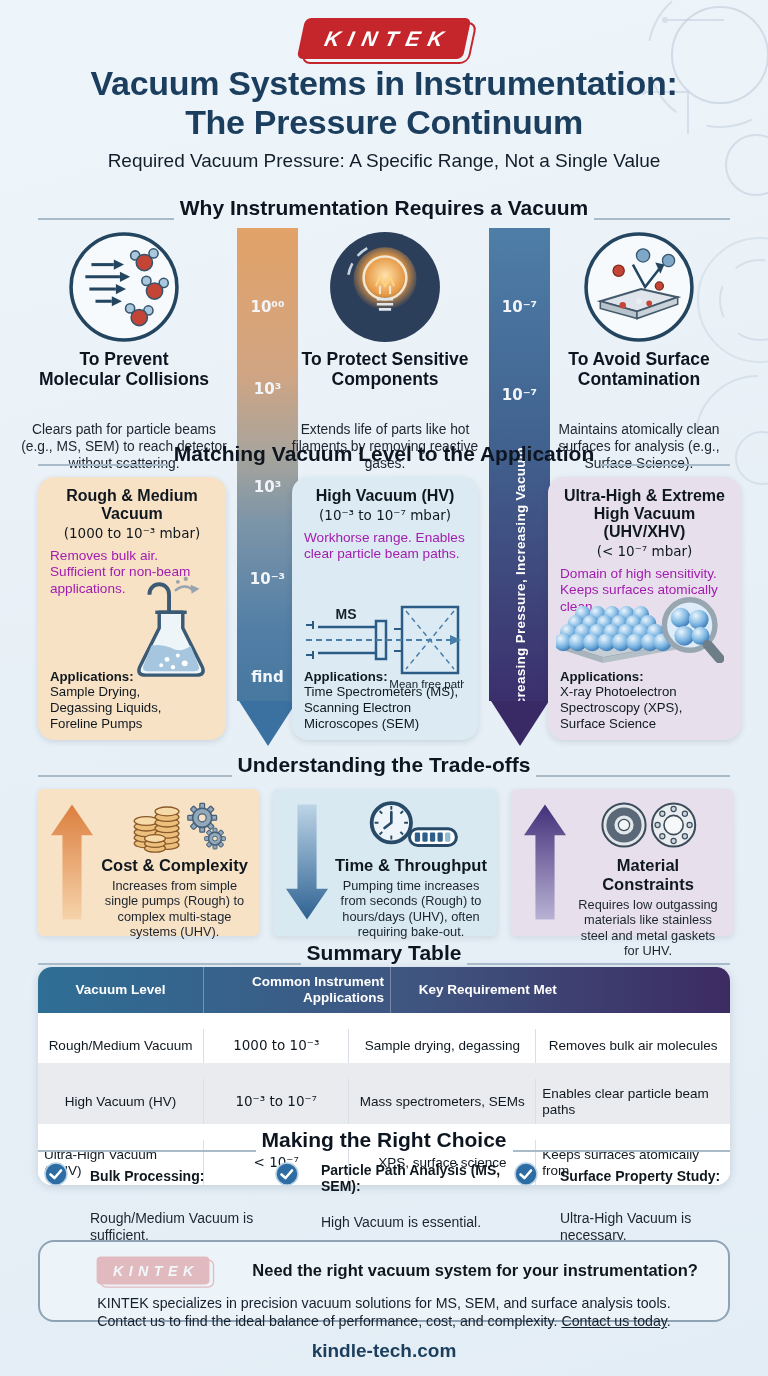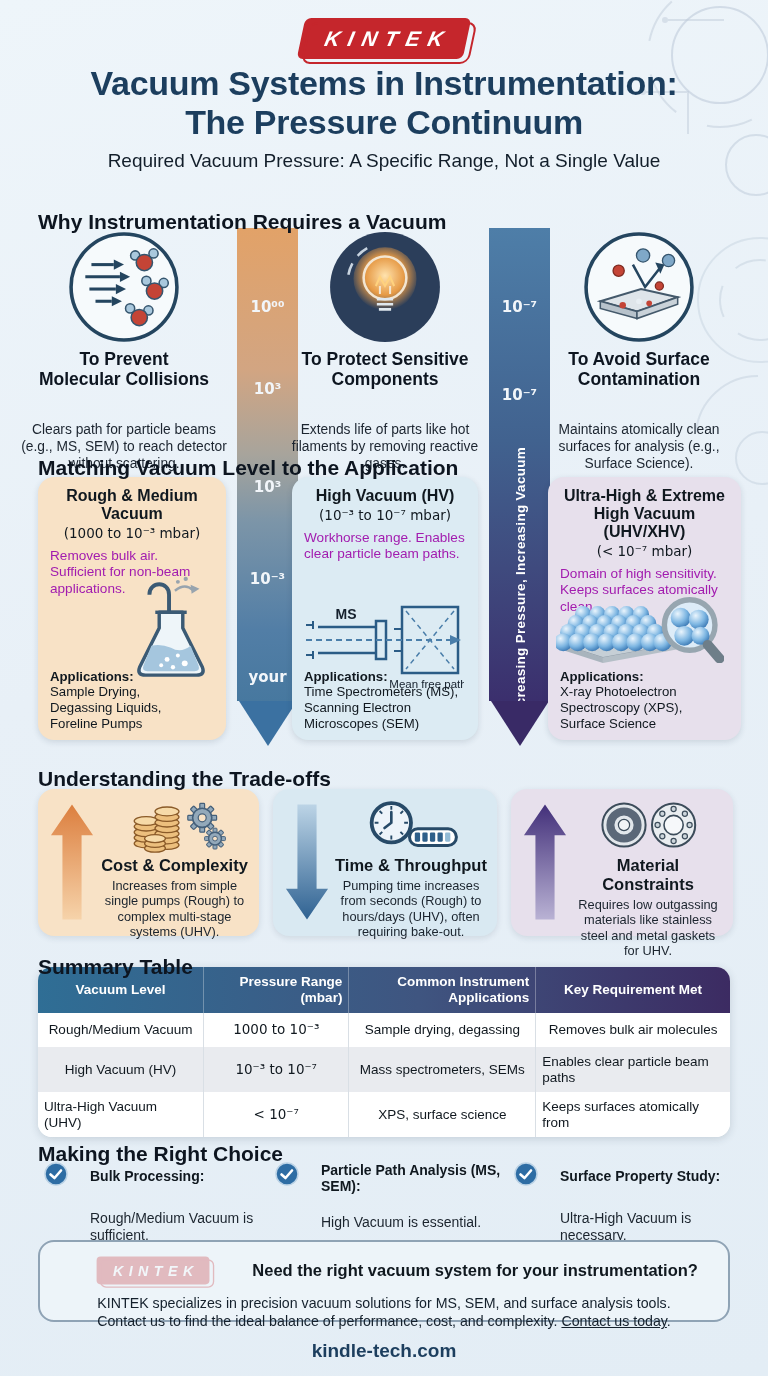--- a/index.html
+++ b/index.html
@@ -15,21 +15,21 @@
   .badge{display:inline-block;background:#c5262c;color:#fff;font-style:italic;font-weight:800;
     letter-spacing:8px;font-size:21px;line-height:1;padding:10px 16px 10px 24px;
     transform:skewX(-12deg);border-radius:6px;position:relative;}
   .badge::after{content:"";position:absolute;left:5px;top:4px;right:-7px;bottom:-5px;
     border:2px solid #c5262c;border-radius:9px;z-index:-1;}
   
   .title{position:absolute;top:64px;left:0;right:0;text-align:center;font-size:34px;line-height:1.15;
     font-weight:800;color:#1c3e5e;letter-spacing:-.3px;z-index:3;}
   .subtitle{position:absolute;top:150px;left:0;right:0;text-align:center;font-size:19px;color:#121e2a;z-index:3;}
   
-  .sec-head{position:absolute;left:38px;right:38px;display:flex;align-items:flex-start;gap:14px;z-index:5;flex-direction:column;}
+  .sec-head{position:absolute;left:38px;right:38px;display:flex;align-items:flex-end;gap:6px;z-index:5;}
   .sec-head .rule{flex:1;height:2px;background:#a9bac8;}
   .sec-head .txt{font-size:21px;font-weight:800;color:#0d1520;}
   #sh-why{top:196px}#sh-match{top:442px}#sh-trade{top:753px}#sh-table{top:941px}#sh-choice{top:1128px}
   
   .vbar{position:absolute;top:228px;width:61px;height:473px;z-index:1;}
   #bar-left{left:237px;background:linear-gradient(180deg,#e2a268 0%,#d2a582 30%,#a7a49c 48%,#7c95a8 62%,#527ea6 85%,#47789f 100%);}
   #bar-right{left:489px;background:linear-gradient(180deg,#4e7ea8 0%,#41628f 45%,#3f4a7e 72%,#3b2f6d 100%);}
   .arrowhead{position:absolute;top:473px;left:50%;transform:translateX(-50%);width:0;height:0;
     border-left:29px solid transparent;border-right:29px solid transparent;border-top:45px solid #3b71a1;}
   #bar-right .arrowhead{border-top-color:#392a66;}
@@ -54,37 +54,37 @@
   .mcard .t span{display:block}.mcard .t span:empty{display:none}
   .mcard .r{font-size:13.5px;text-align:center;margin:2px 0 7px;font-family:"DejaVu Sans",sans-serif;}
   .mcard .b{font-size:13.6px;line-height:1.22;color:#a21caf;}
   .mcard .apps{position:absolute;left:12px;bottom:8px;font-size:13.2px;line-height:1.2;}
   .mcard .apps b{display:block;}
   #mcard1 .apps{width:130px}#mcard2 .apps{width:168px}#mcard3 .apps{width:162px}
   .flask-pos{position:absolute;right:0px;top:98px;}
   .diagram-pos{position:absolute;left:10px;top:118px;}
   .spheres-pos{position:absolute;left:8px;top:110px;}
   
-  .tcard{position:absolute;top:789px;height:147px;border-radius:16px;z-index:2;box-sizing:border-box;
+  .tcard{position:absolute;top:789px;height:147px;border-radius:5px;z-index:2;box-sizing:border-box;
     padding:8px 10px 8px 62px;text-align:center;box-shadow:0 2px 6px rgba(30,50,70,.12);}
   #tcard1{left:38px;width:221px;background:#f8e2c6;}
   #tcard2{left:273px;width:224px;background:#d9e9f2;}
   #tcard3{left:511px;width:222px;background:#e7e0ec;}
   .tcard .arrow{position:absolute;left:12px;top:12px;}
   .tcard .icons{height:56px;display:flex;justify-content:center;align-items:flex-end;}
   .tcard .t{font-size:16.5px;font-weight:800;margin:3px 0 3px;}
   .tcard .b{font-size:12.8px;line-height:1.2;color:#1b242e;}
   
   .sumtable{position:absolute;left:38px;top:967px;width:692px;border-radius:14px;overflow:hidden;
     background:#fff;z-index:2;box-shadow:0 2px 8px rgba(30,50,70,.16);}
   .thead{display:flex;background:linear-gradient(90deg,#2f6e95 0%,#3f5580 55%,#3c2b62 100%);
     color:#fff;font-weight:700;font-size:13.5px;text-align:right;}
   .th,.td{box-sizing:border-box;display:flex;align-items:center;justify-content:center;padding:7px 6px;line-height:1.15;}
   .th{border-right:1px solid rgba(255,255,255,.3);min-height:46px;}
-  .td{border-right:1px solid #d9dfe5;min-height:34px;font-size:13.5px;}
+  .td{border-right:1px solid #d9dfe5;min-height:34px;font-size:13.5px;margin-top:16px;}
   .c1{flex:0 0 24%}.c2{flex:0 0 21%}.c3{flex:0 0 27%}.c4{flex:0 0 28%}
   .th:last-child,.td:last-child{border-right:none;}
   .trow{display:flex;background:#fff;}
   .trow.alt{background:#e9ebef;}
   .dv{font-family:"DejaVu Sans",sans-serif;}
   
   .choice{position:absolute;top:1162px;display:grid;grid-template-columns:26px 1fr;column-gap:8px;row-gap:3px;z-index:2;gap:20px;}
   #choice1{left:44px;width:222px}#choice2{left:275px;width:240px}#choice3{left:514px;width:228px}
   .choice .chk{grid-column:1;grid-row:1;}
   .choice .lbl{grid-column:2;grid-row:1;font-weight:800;font-size:14px;align-self:center;}
@@ -135,21 +135,21 @@
     <div class="rule"></div>
     <div class="txt">Why Instrumentation Requires a Vacuum</div>
     <div class="rule"></div>
   </div>
 
   <div class="vbar" id="bar-left">
     <span class="bar-label" style="top:70px">10⁰⁰</span>
     <span class="bar-label" style="top:152px">10³</span>
     <span class="bar-label" style="top:250px">10³</span>
     <span class="bar-label" style="top:342px">10⁻³</span>
-    <span class="bar-label" style="top:440px">your</span>
+    <span class="bar-label" style="top:440px">find</span>
     <div class="arrowhead"></div>
   </div>
 
   <div class="vbar" id="bar-right">
     <span class="bar-label" style="top:70px">10⁻⁷</span>
     <span class="bar-label" style="top:158px">10⁻⁷</span>
     <span class="bar-caption">Decreasing Pressure, Increasing Vacuum</span>
     <div class="arrowhead"></div>
   </div>
 
@@ -504,21 +504,20 @@
 
   <div class="sec-head" id="sh-table">
     <div class="rule"></div>
     <div class="txt">Summary Table</div>
     <div class="rule"></div>
   </div>
 
   <div class="sumtable">
     <div class="thead">
       <div class="th c1">Vacuum Level</div>
-      <div class="th c2">Pressure Range (mbar)</div>
       <div class="th c3">Common Instrument Applications</div>
       <div class="th c4">Key Requirement Met</div>
     </div>
     <div class="trow">
       <div class="td c1">Rough/Medium Vacuum</div>
       <div class="td c2 dv">1000 to 10⁻³</div>
       <div class="td c3">Sample drying, degassing</div>
       <div class="td c4">Removes bulk air molecules</div>
     </div>
     <div class="trow alt">

